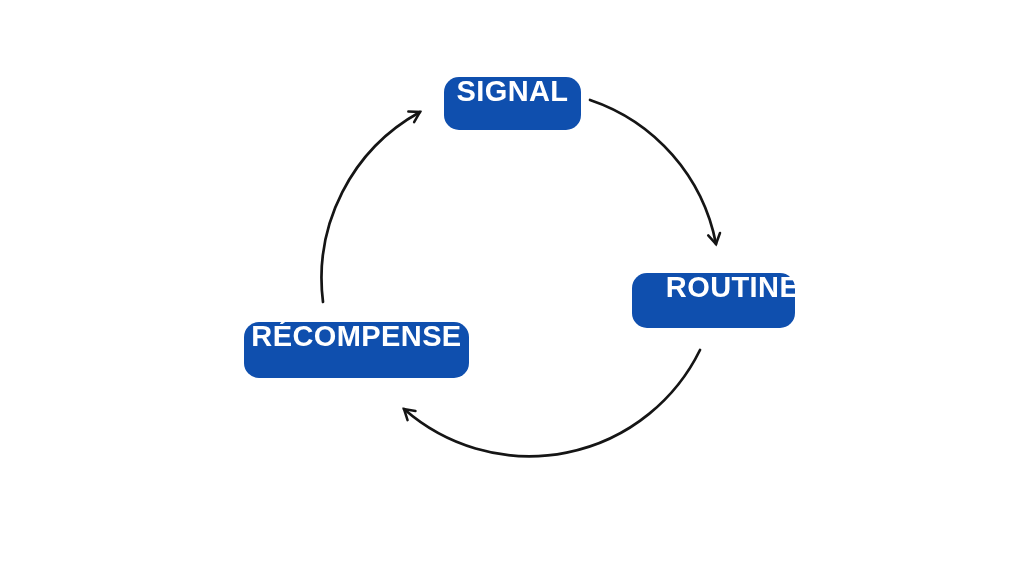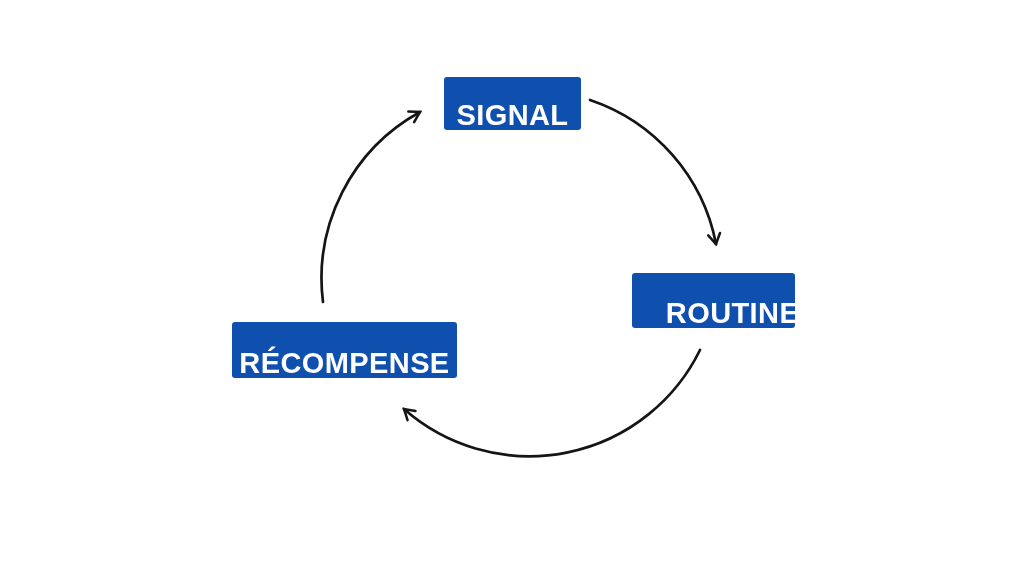--- a/index.html
+++ b/index.html
@@ -34,34 +34,34 @@
   .arrows-svg .head {
     fill: none;
     stroke: var(--arrow);
     stroke-width: 2.5;
     stroke-linecap: round;
     stroke-linejoin: miter;
   }
   .node {
     position: absolute;
     display: flex;
-    align-items: flex-end;
+    align-items: flex-start;
     justify-content: center;
     background: var(--node-bg);
     color: var(--node-text);
-    border-radius: 3px;
+    border-radius: 15px;
     font-weight: 700;
     font-size: 29px;
     letter-spacing: 0.4px;
     white-space: nowrap;
     line-height: 1;
   }
   .node-signal     { left: 444px; top: 77px;  width: 137px; height: 53px; }
   .node-routine    { left: 632px; top: 273px; width: 163px; height: 55px; padding-left: 38px; }
-  .node-recompense { left: 232px; top: 322px; width: 225px; height: 56px; }
+  .node-recompense { left: 244px; top: 322px; width: 225px; height: 56px; }
 </style>
 </head>
 <body>
 
 <div class="canvas">
 
   <svg class="arrows-svg" viewBox="0 0 1024 576" xmlns="http://www.w3.org/2000/svg" aria-hidden="true">
     <defs>
       <marker id="arrowhead" markerUnits="userSpaceOnUse" markerWidth="24" markerHeight="24" viewBox="-12 -12 24 24" refX="1" refY="0" orient="auto">
         <path class="head" d="M -9 -6 L 1 0 L -9 6"></path>

